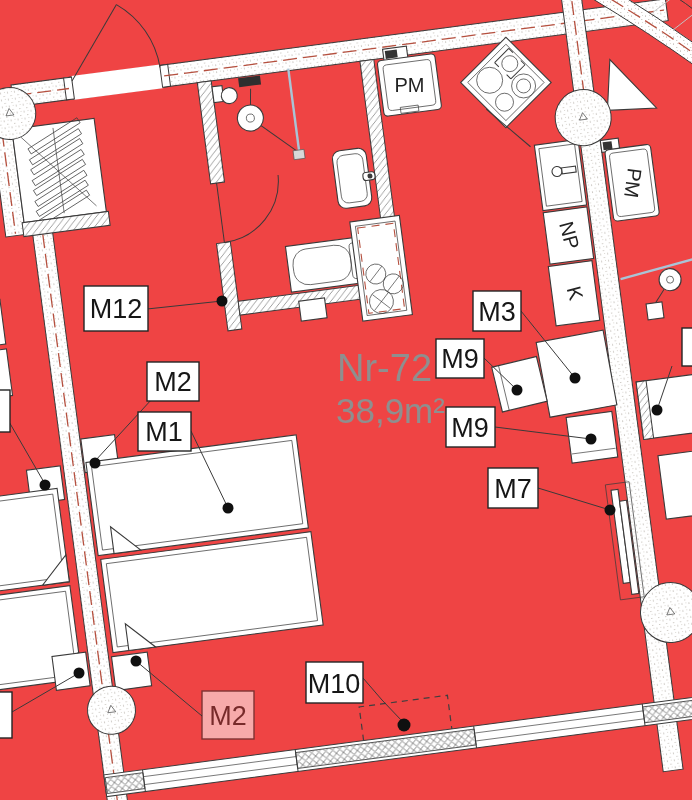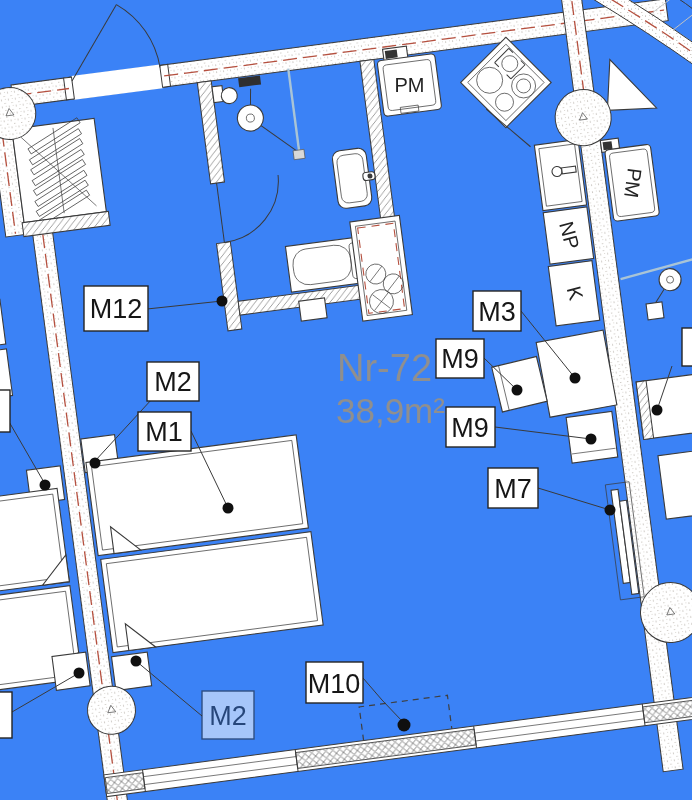--- a/index.html
+++ b/index.html
@@ -1,16 +1,16 @@
 <!DOCTYPE html>
 <html><head>
 <meta charset="utf-8">
 <style>
   html,body{margin:0;padding:0;background:#fff;}
-  #stage{position:relative;width:692px;height:800px;background:#3b82f6;overflow:hidden;font-family:"Liberation Sans",sans-serif;}
+  #stage{position:relative;width:692px;height:800px;background:#ef4444;overflow:hidden;font-family:"Liberation Sans",sans-serif;}
   svg text{font-family:"Liberation Sans",sans-serif;}
   .wall{fill:url(#stip);stroke:#3a3a3a;stroke-width:1;}
   .hw{fill:url(#hat);stroke:#3a3a3a;stroke-width:1;}
   .honey{fill:url(#hny);stroke:#3a3a3a;stroke-width:.8;}
   .ln{stroke:#3a3a3a;stroke-width:1;fill:none;}
   .thin{stroke:#3a3a3a;stroke-width:.65;fill:none;}
   .furn{fill:#ffffff;stroke:#3a3a3a;stroke-width:1.1;}
   .furn2{fill:none;stroke:#3a3a3a;stroke-width:.7;}
   .red{stroke:#b5503f;stroke-width:1.3;fill:none;stroke-dasharray:14 6;}
   .reds{stroke:#b5503f;stroke-width:1.1;fill:none;stroke-dasharray:8 6;}

